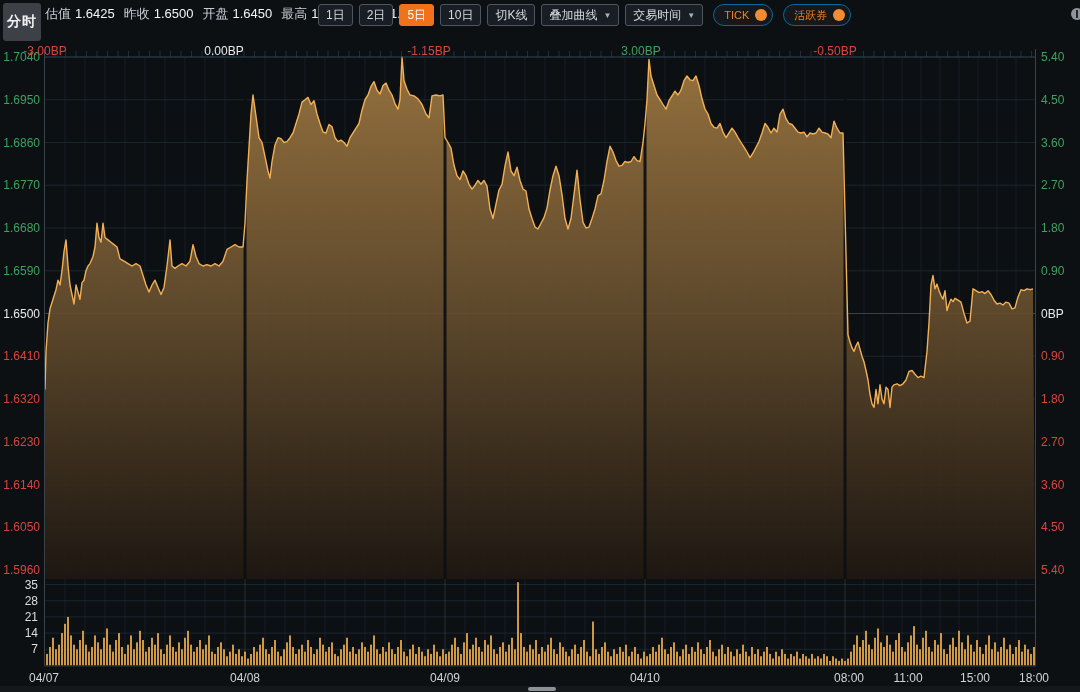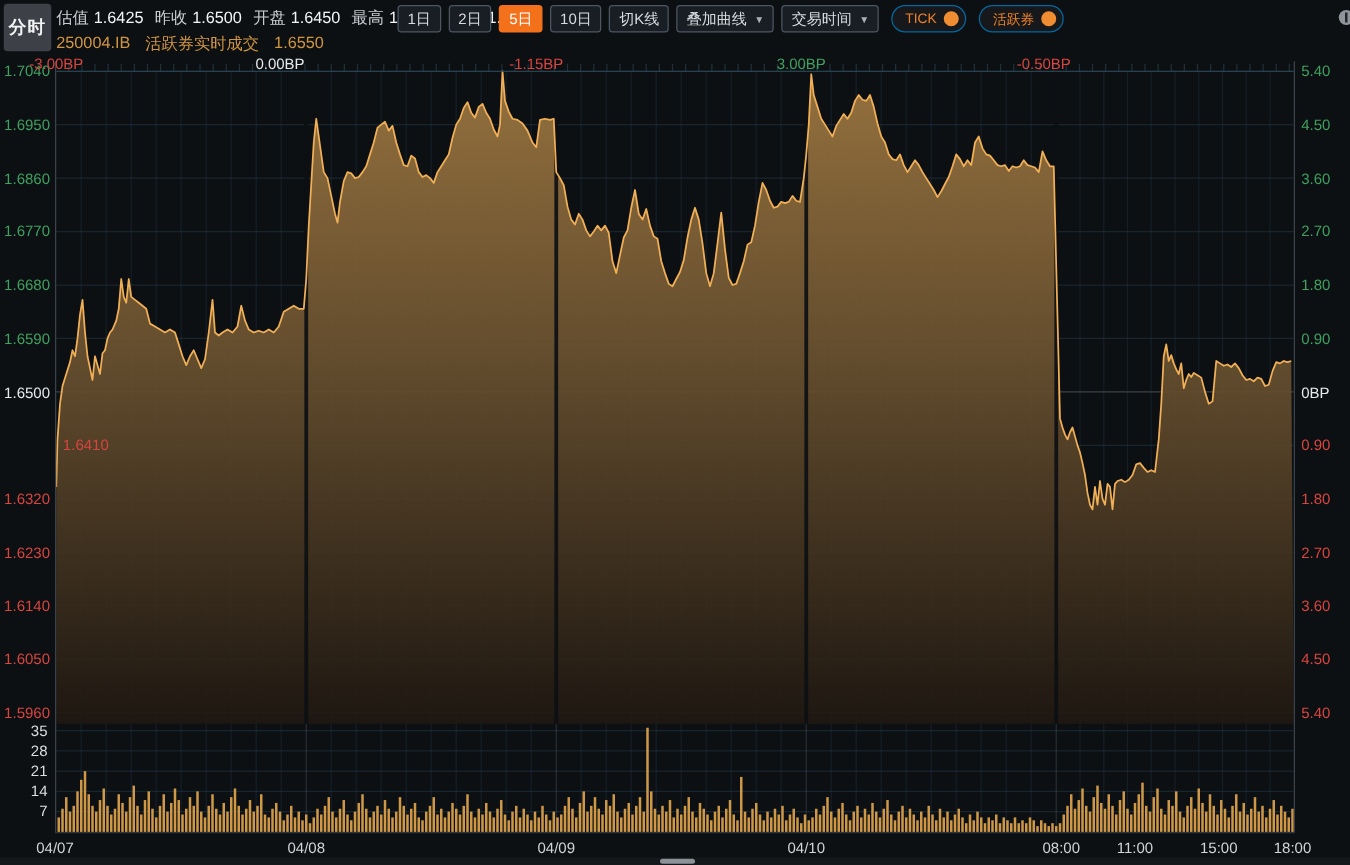--- a/index.html
+++ b/index.html
@@ -67,25 +67,20 @@
         </div>
         <div class="toggle">
           <span class="tlab">TICK</span>
           <span class="knob"></span>
         </div>
         <div class="toggle">
           <span class="tlab">活跃券</span>
           <span class="knob"></span>
         </div>
       </div>
-    <div id="subrow">
-      <span>250004.IB</span>
-      <span>活跃券实时成交</span>
-      <span>1.6550</span>
-    </div>
     <div id="info-ic"></div>
   </div>
 
   <div id="chart">
     <svg id="cv" width="1080" height="652" viewBox="0 40 1080 652">
         <defs>
           <linearGradient id="fillg" x1="0" y1="57" x2="0" y2="579" gradientUnits="userSpaceOnUse">
             <stop offset="0" stop-color="#9c7640" stop-opacity="0.95"></stop>
             <stop offset="0.45" stop-color="#6b5230" stop-opacity="0.9"></stop>
             <stop offset="1" stop-color="#201811" stop-opacity="0.88"></stop>
@@ -594,21 +589,21 @@
         <line x1="44" y1="666" x2="1036" y2="666" stroke="#2e353c"></line>
       </svg>
     <div id="labels">
         <div class="ylab up" style="left: 0px; top: 10px;">1.7040</div>
         <div class="ylab up" style="left: 0px; top: 52.75px;">1.6950</div>
         <div class="ylab up" style="left: 0px; top: 95.5px;">1.6860</div>
         <div class="ylab up" style="left: 0px; top: 138.25px;">1.6770</div>
         <div class="ylab up" style="left: 0px; top: 181px;">1.6680</div>
         <div class="ylab up" style="left: 0px; top: 223.75px;">1.6590</div>
         <div class="ylab flat" style="left: 0px; top: 266.5px;">1.6500</div>
-        <div class="ylab down" style="left: 0px; top: 309.25px; margin-left: 47px;">1.6410</div>
+        <div class="ylab down" style="left: 0px; top: 309.25px;">1.6410</div>
         <div class="ylab down" style="left: 0px; top: 352px;">1.6320</div>
         <div class="ylab down" style="left: 0px; top: 394.75px;">1.6230</div>
         <div class="ylab down" style="left: 0px; top: 437.5px;">1.6140</div>
         <div class="ylab down" style="left: 0px; top: 480.25px;">1.6050</div>
         <div class="ylab down" style="left: 0px; top: 523px;">1.5960</div>
         <div class="ylab-r up" style="top: 10px;">5.40</div>
         <div class="ylab-r up" style="top: 52.75px;">4.50</div>
         <div class="ylab-r up" style="top: 95.5px;">3.60</div>
         <div class="ylab-r up" style="top: 138.25px;">2.70</div>
         <div class="ylab-r up" style="top: 181px;">1.80</div>

